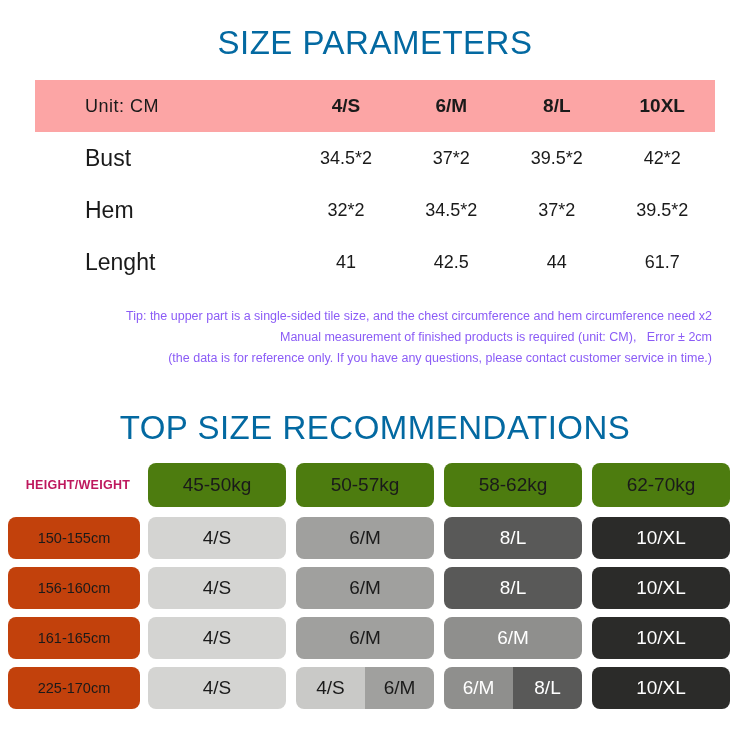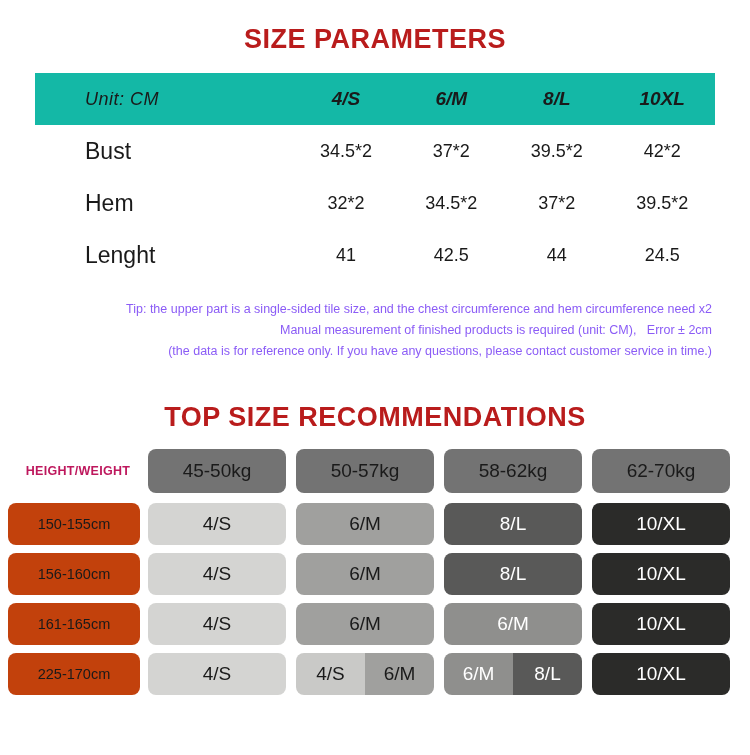--- a/index.html
+++ b/index.html
@@ -16,35 +16,34 @@
   }
   .page {
     position: relative;
     width: 750px;
     height: 755px;
   }
 
   
   .title {
     text-align: center;
-    font-size: 27px;
-    font-weight: bold;
+    font-size: 33px;
+    font-weight: normal;
     letter-spacing: 0.5px;
-    color: #b91c1c;
+    color: #0369a1;
   }
   #size-params-title { margin-top: 24px; }
 
   .param-table {
     margin: 18px 35px 0 35px;
     border-collapse: collapse;
     width: 680px;
   }
   .param-table tr.header-row {
-    background: #14b8a6;
-    font-style: italic;
+    background: #fca5a5;
   }
   .param-table td {
     height: 50px;
     font-size: 18px;
     text-align: center;
     vertical-align: middle;
   }
   .param-table tr.header-row td {
     font-weight: bold;
     font-size: 19px;
@@ -103,21 +102,21 @@
     justify-content: center;
     font-size: 12.5px;
     font-weight: bold;
     letter-spacing: 0.3px;
     color: #be185d;
     box-sizing: border-box;
   }
   .weight-cell {
     width: 138px;
     margin-right: 10px;
-    background: #737373;
+    background: #4d7c0f;
     font-weight: normal;
     font-size: 19px;
   }
   .height-cell {
     width: 132px;
     margin-right: 8px;
     background: #c2410c;
     border-radius: 8px;
     font-size: 14.5px;
     height: 42px;
@@ -174,21 +173,21 @@
         <td class="col-x">32*2</td>
         <td class="col-x">34.5*2</td>
         <td class="col-x">37*2</td>
         <td class="col-x">39.5*2</td>
       </tr>
       <tr>
         <td class="col-0 row-label">Lenght</td>
         <td class="col-x">41</td>
         <td class="col-x">42.5</td>
         <td class="col-x">44</td>
-        <td class="col-x">24.5</td>
+        <td class="col-x">61.7</td>
       </tr>
     </tbody>
   </table>
 
   <div class="notes">
     <div>Tip: the upper part is a single-sided tile size, and the chest circumference and hem circumference need x2</div>
     <div>Manual measurement of finished products is required (unit: CM),   Error ± 2cm</div>
     <div>(the data is for reference only. If you have any questions, please contact customer service in time.)</div>
   </div>
 

